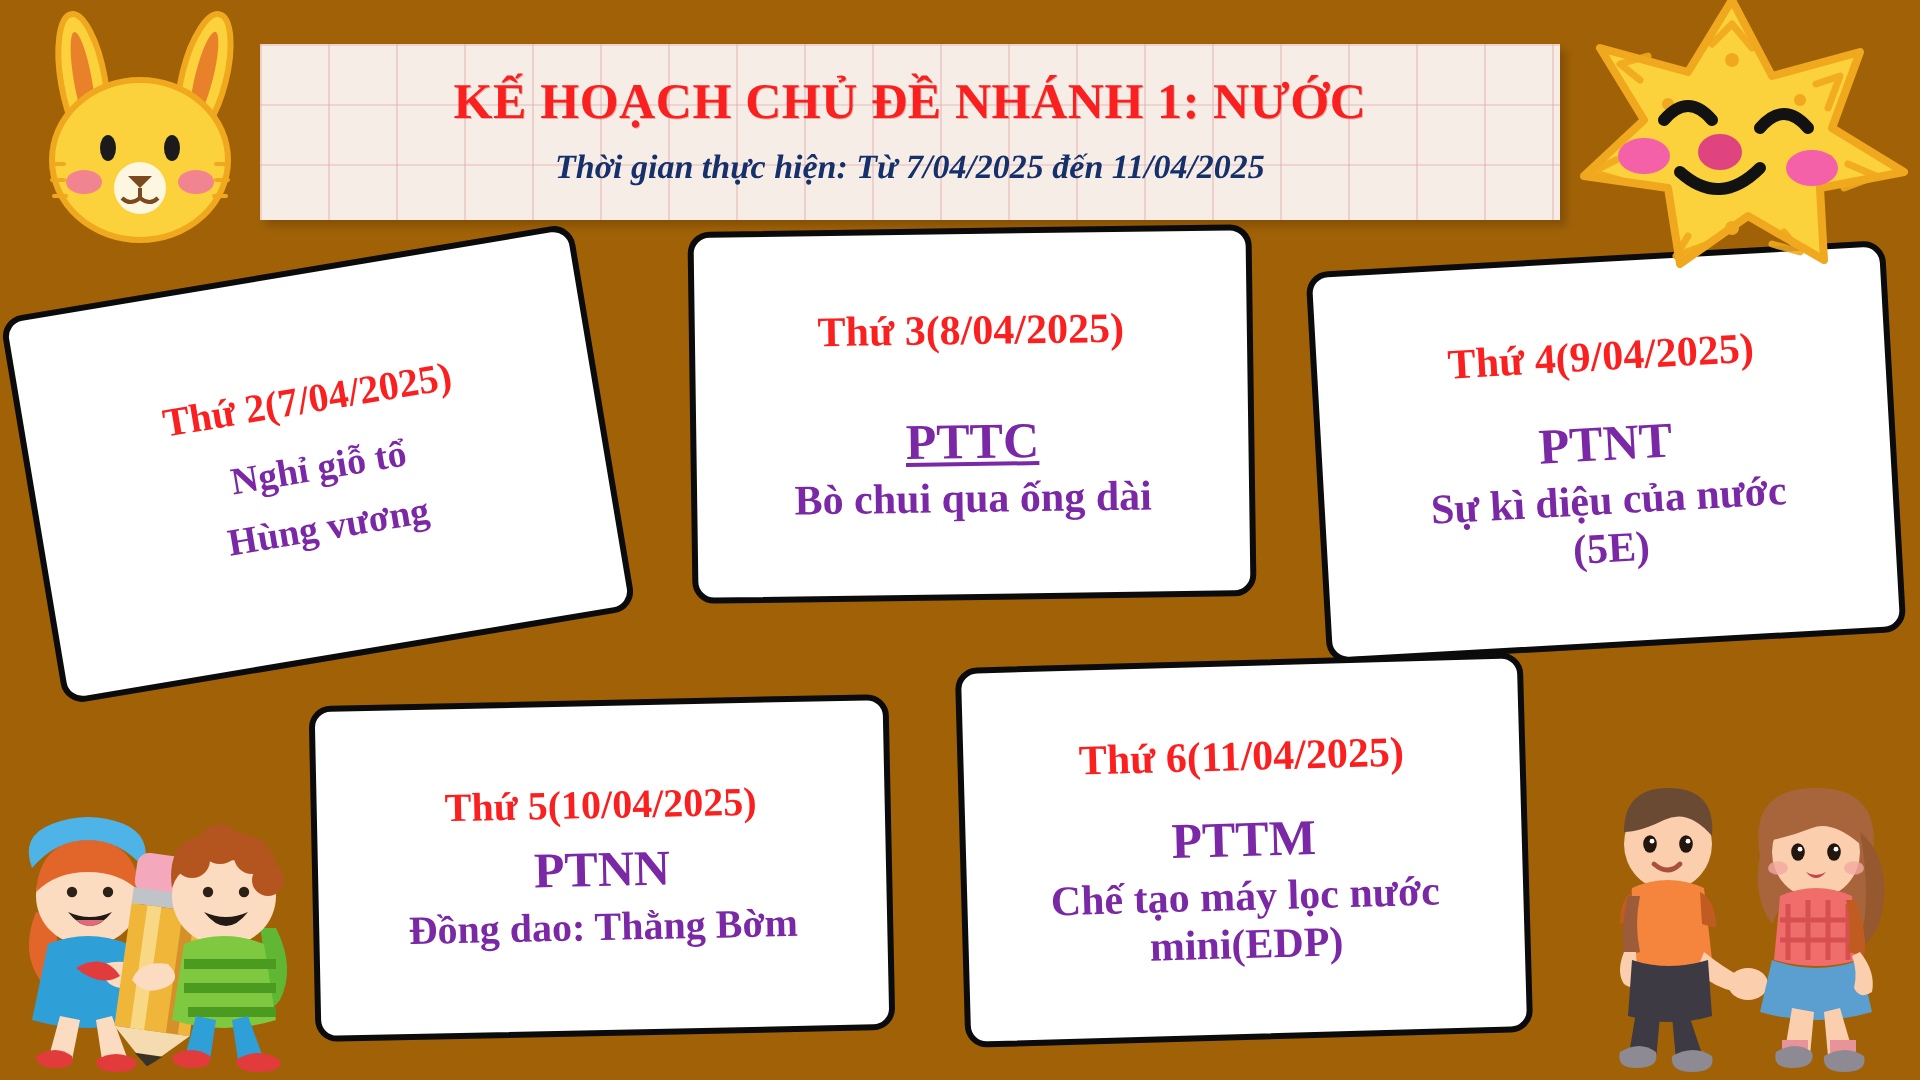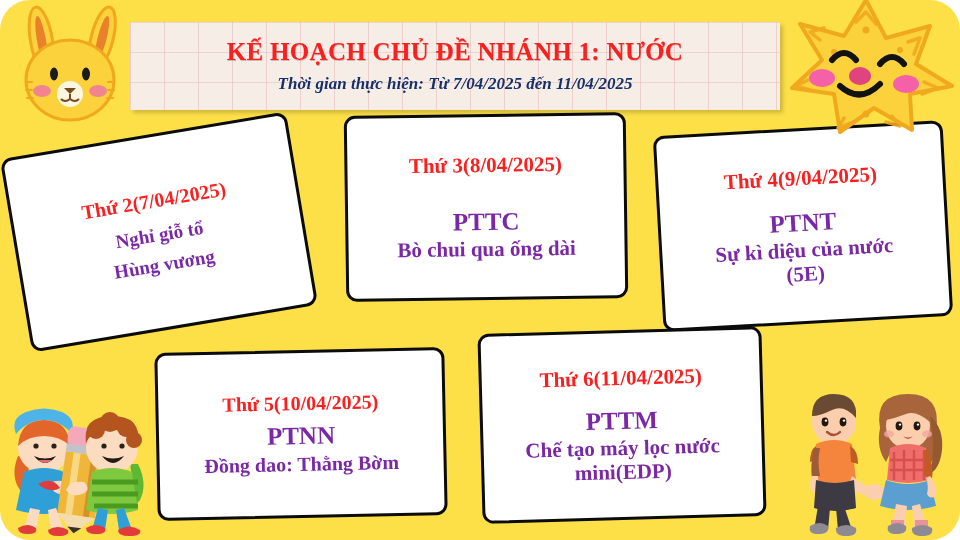--- a/index.html
+++ b/index.html
@@ -9,23 +9,22 @@
   body {
     width: 960px;
     height: 540px;
     overflow: hidden;
     font-family: "Liberation Serif", serif;
   }
   #stage {
     position: relative;
     width: 960px;
     height: 540px;
-    background: #fde047;
+    background: #a16207;
     overflow: hidden;
-    border-radius: 30px;
   }
 
   
   #banner {
     position: absolute;
     left: 130px;
     top: 22px;
     width: 650px;
     height: 88px;
     background:
@@ -98,21 +97,21 @@
     left: 14px; top: 134px; width: 290px; height: 196px;
     transform: rotate(-9.5deg);
   }
   #card-mon .day { font-size: 20px; margin-bottom: 4px; }
   #card-mon .desc { font-size: 19px; margin-top: 8px; }
 
   #card-tue {
     left: 345px; top: 114px; width: 282px; height: 186px;
     transform: rotate(-0.8deg);
   }
-  #card-tue .code { margin-top: 30px; }
+  #card-tue .code { margin-top: 30px; text-decoration: underline; }
 
   #card-wed {
     left: 658px; top: 128px; width: 290px; height: 196px;
     transform: rotate(-3.2deg);
   }
   #card-wed .code { margin-top: 18px; }
 
   #card-thu {
     left: 156px; top: 350px; width: 290px; height: 168px;
     transform: rotate(-1.2deg);

